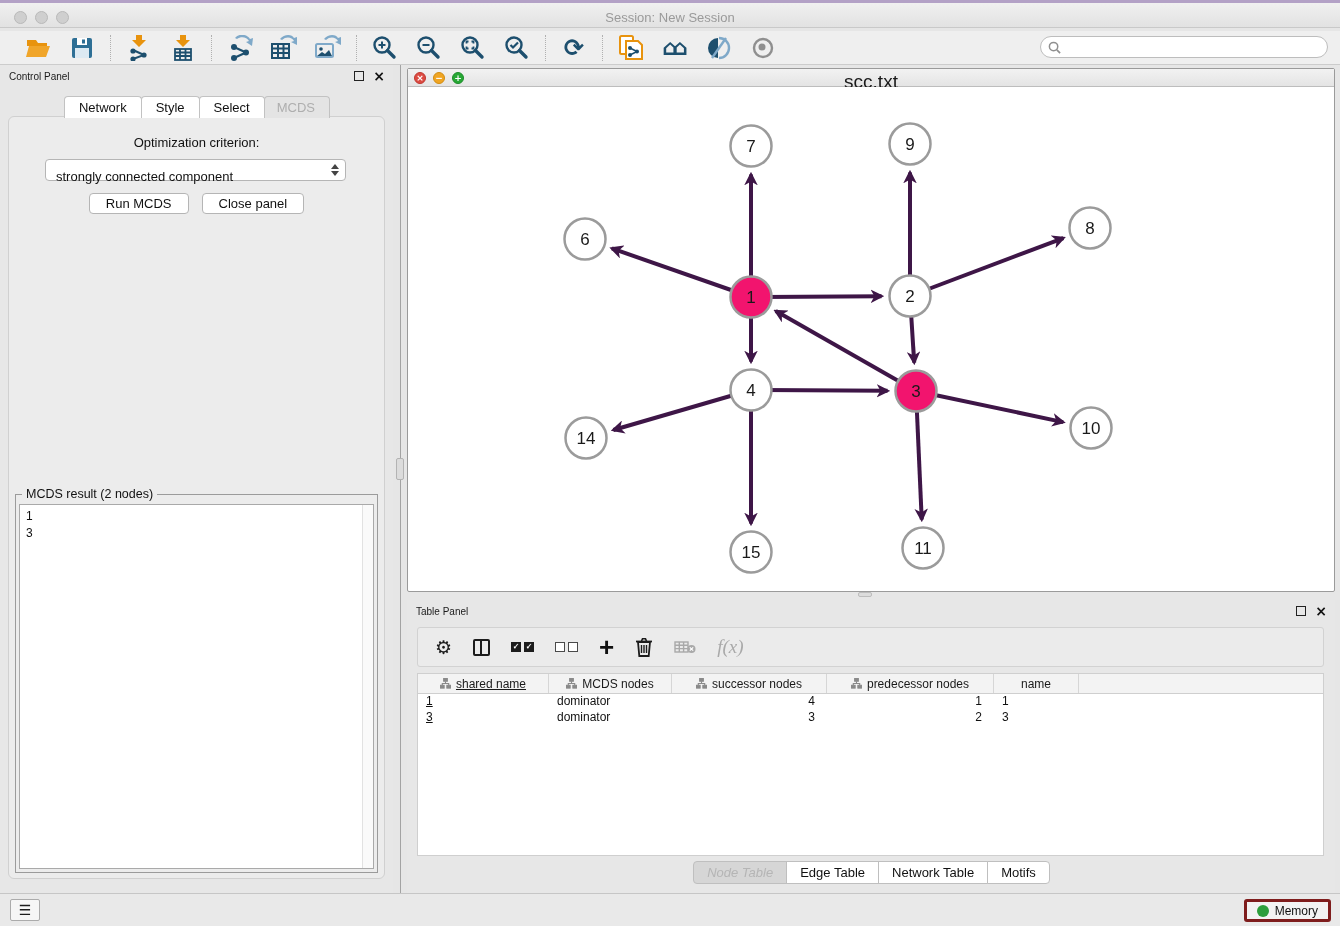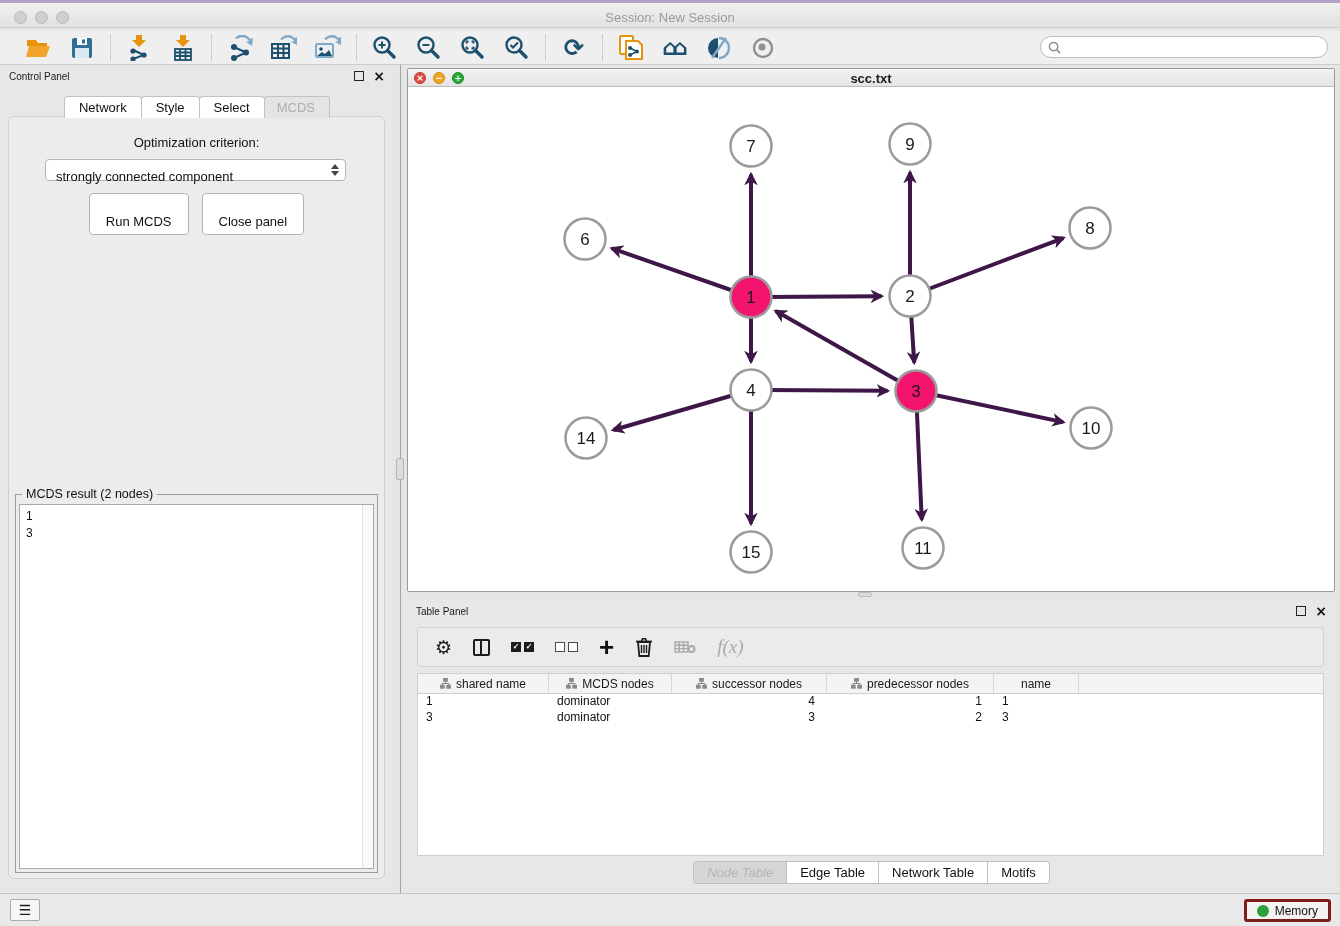--- a/index.html
+++ b/index.html
@@ -52,21 +52,21 @@
   .combo { position:absolute; left:36px; right:38px; top:42px; height:22px; background:#ffffff;
     border:1px solid #b5b5b5; border-radius:4px; display:flex; align-items:center;
     padding:0 6px 0 10px; font-size:13px; color:#111; }
   .combo .val { flex:1;margin-top:12px; }
   .combo-arrows { display:flex; flex-direction:column; gap:2px; align-items:center; }
   .combo-arrows i { display:block; width:0; height:0; border-left:4px solid transparent; border-right:4px solid transparent; }
   .arr-up { border-bottom:5px solid #444; }
   .arr-dn { border-top:5px solid #444; }
   .btn-row { position:absolute; left:0; right:0; top:76px; display:flex; justify-content:center; gap:13px; }
   .push-btn { background:#ffffff; border:1px solid #b5b5b5; border-radius:4px;
-    font-size:13px; color:#111; padding:20px 16px; height:21px; }
+    font-size:13px; color:#111; padding:2px 16px; height:21px; }
 
   .result-group { position:absolute; left:6px; right:6px; top:377px; bottom:5px;
     border:1px solid #9b9b9b; }
   .result-label { position:absolute; top:-8px; left:6px; background:#ececec; padding:0 4px;
     font-size:12.5px; color:#111; }
   .result-text-area { position:absolute; left:3px; right:3px; top:9px; bottom:3px;
     background:#ffffff; border:1px solid #a9a9a9; }
   .result-text { position:absolute; left:6px; top:3px; font-size:12px; line-height:17px;
     white-space:pre; color:#111; }
   .result-scroll { position:absolute; right:0; top:0; bottom:0; width:11px; background:#fafafa; border-left:1px solid #e2e2e2; }
@@ -81,21 +81,21 @@
   .net-window { position:absolute; left:407px; top:3px; width:928px; height:524px;
     border:1px solid #9a9a9a; background:#ffffff; border-radius:2px; }
   .net-titlebar { position:relative; height:18px; background:linear-gradient(#f2f2f2,#e4e4e4);
     border-bottom:1px solid #bdbdbd; }
   .traffic { position:absolute; left:6px; top:3px; display:flex; gap:7px; }
   .tl { width:12px; height:12px; border-radius:50%; font-size:9px; line-height:11px; text-align:center;
     color:#ffffff; font-weight:bold; font-family:"DejaVu Sans",sans-serif; }
   .tl.red { background:#dc4b42; border:1px solid #c03931; }
   .tl.yellow { background:#f0a523; border:1px solid #d18d14; }
   .tl.green { background:#27a835; border:1px solid #1d8c2a; }
-  .net-title { position:absolute; left:0; right:0; top:2px; text-align:center; font-size:13px; color:#1a1a1a;font-weight:bold; }
+  .net-title { position:absolute; left:0; right:0; top:2px; text-align:center; font-size:19px; color:#1a1a1a; }
   .net-canvas { position:relative; width:926px; height:503px; background:#ffffff; overflow:hidden; }
 
   
   .h-grip { position:absolute; left:858px; top:527px; width:14px; height:5px;
     background:#dcdcdc; border:1px solid #bcbcbc; border-radius:2px; }
 
   
   .table-panel { position:absolute; left:407px; top:535px; right:5px; bottom:0; background:#e7e7e7; }
   .tp-toolbar { position:absolute; left:10px; right:11px; top:27px; height:40px;
     background:#ebebeb; border:1px solid #d2d2d2; border-radius:3px;
@@ -109,21 +109,21 @@
   .cb.on { background:#1c1c1c; color:#fff; font-size:8px; line-height:10px; text-align:center; font-weight:bold; }
   .cb.off { border:1.6px solid #4a4a4a; background:#fff; }
   .plus { font-size:26px; font-weight:bold; color:#111; line-height:22px; }
   .fx { font-family:Liberation Serif, serif; font-style:italic; font-size:19px; color:#a9a9a9; }
 
   .tp-table { position:absolute; left:10px; right:11px; top:73px; bottom:37px;
     background:#ffffff; border:1px solid #cfcfcf; overflow:hidden; }
   .thead { display:flex; height:20px; background:#f3f3f3; border-bottom:1px solid #cfcfcf; }
   .th { display:flex; align-items:center; justify-content:center; gap:5px;
     font-size:12px; color:#1a1a1a; border-right:1px solid #d6d6d6; }
-  .col0 { width:131px; } .col1 { width:123px; } .col2 { width:155px; } .col3 { width:167px; } .col4 { width:85px; }
+  .col0 { width:131px;text-decoration:underline; } .col1 { width:123px; } .col2 { width:155px; } .col3 { width:167px; } .col4 { width:85px; }
   .tr { display:flex; height:16px; font-size:12px; color:#111; }
   .td { overflow:hidden; white-space:nowrap; }
   .td.l { text-align:left; padding-left:8px; }
   .td.r { text-align:right; padding-right:12px; }
 
   .tp-tabs { position:absolute; left:0; right:0; bottom:9px; display:flex; justify-content:center; }
   .tp-tab { padding:3px 13px; font-size:13px; background:#ffffff; border:1px solid #bfbfbf;
     margin-right:-1px; color:#111; }
   .tp-tab:first-child { border-radius:4px 0 0 4px; }
   .tp-tab:last-child { border-radius:0 4px 4px 0; }

